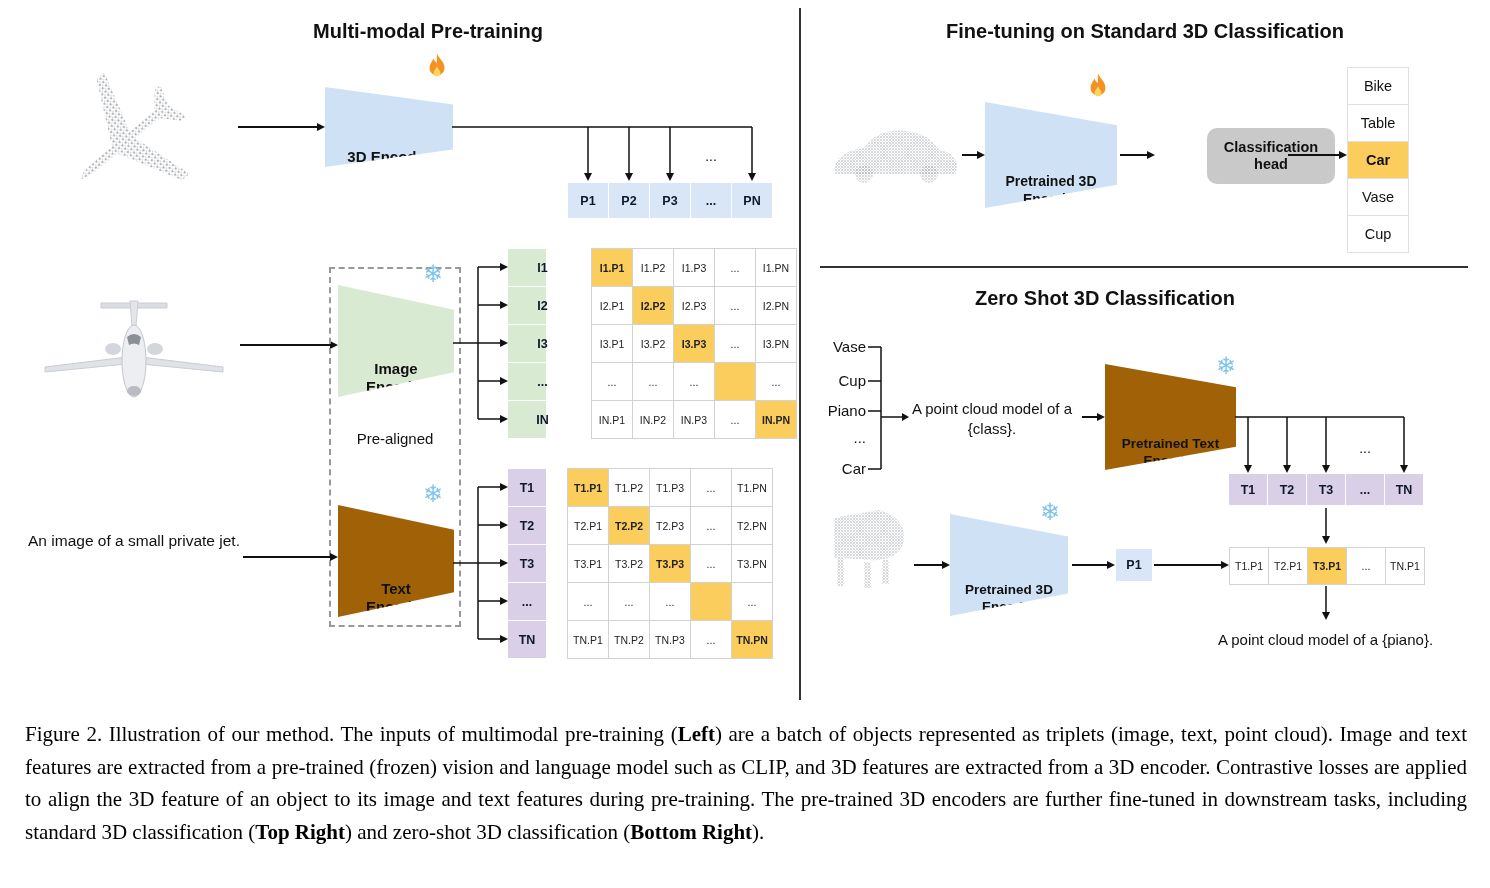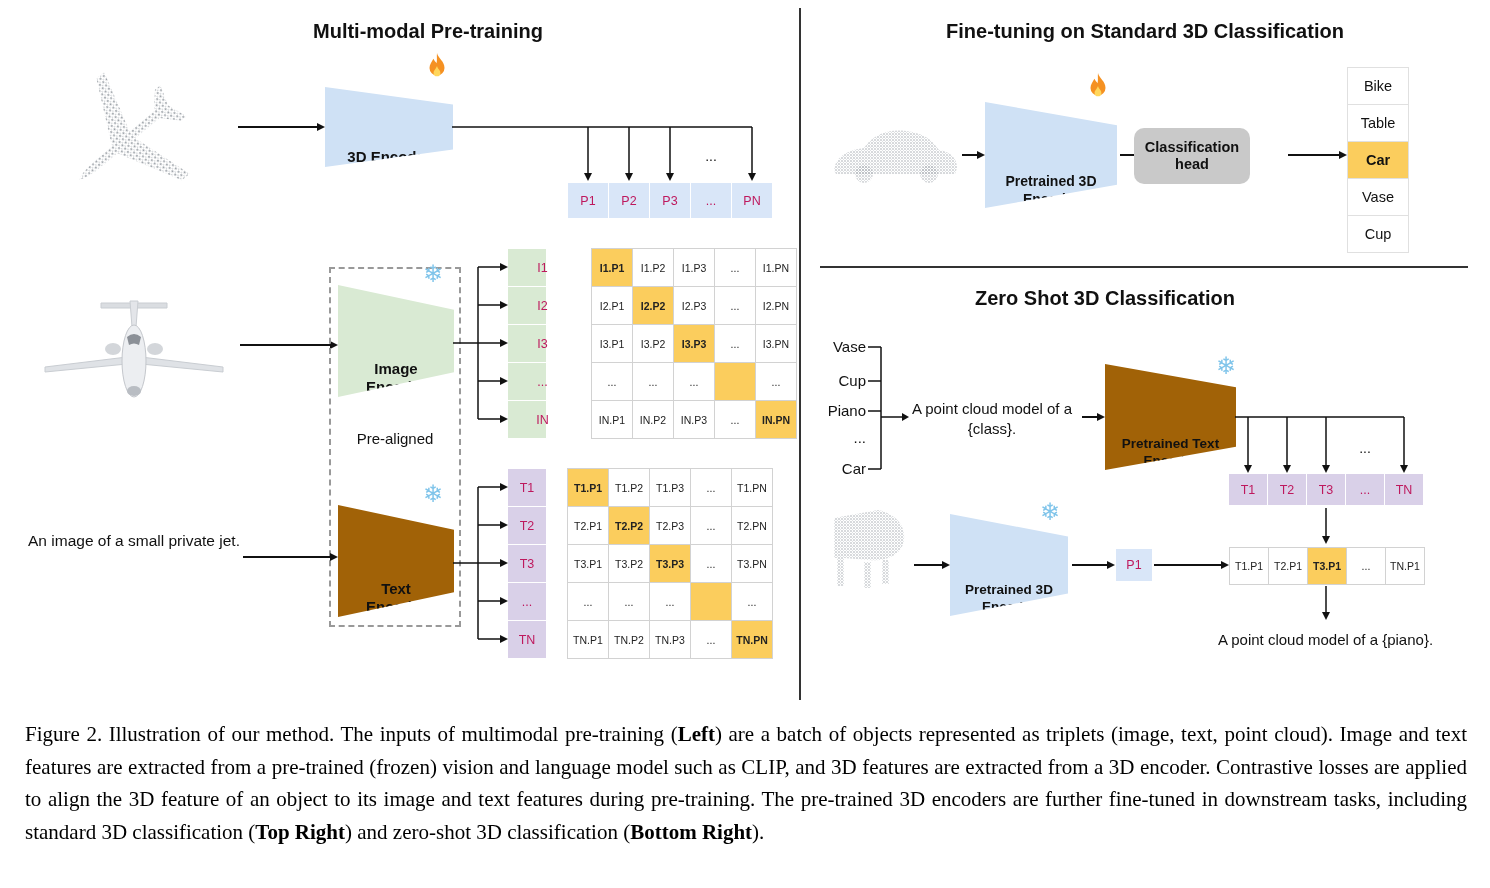--- a/index.html
+++ b/index.html
@@ -11,21 +11,21 @@
   .harrow::after{content:"";position:absolute;right:-7px;top:50%;transform:translateY(-50%);width:0;height:0;
     border-left:8px solid #111;border-top:4.6px solid transparent;border-bottom:4.6px solid transparent;}
   .trap{position:absolute;display:flex;align-items:flex-end;justify-content:center;text-align:center;
     clip-path:polygon(0 0,100% 22%,100% 78%,0 100%);}
   .trap .lbl{font-weight:700;font-size:15px;line-height:1.25;}
   .blue{background:#cfe1f5;}
   .green{background:#d9ead3;}
   .purple{background:#a16207;}
   .row,.col,.mx{position:absolute;display:grid;}
   .cell{display:flex;align-items:center;justify-content:center;}
-  .vec{font-weight:400;font-size:12.5px;color:#be185d;}
+  .vec{font-weight:700;font-size:12.5px;color:#0f172a;}
   .pcell{background:#d9e6f8;}
   .icell{background:#d9ead3;padding-left:31px;}
   .tcell{background:#d9d0e8;}
   .mx{background:#d2d2d2;border:1px solid #d2d2d2;gap:1px;}
   .mcell{background:#fff;font-size:10.5px;color:#222;}
   .diag{background:#fbcd5d;font-weight:700;}
   .dash{position:absolute;border:2px dashed #999;}
   .txt{position:absolute;font-size:15px;line-height:1.35;}
   .ctr{text-align:center;}
   .snow{position:absolute;font-size:24px;color:#7fc4ea;line-height:1;}
@@ -245,21 +245,21 @@
   <div class="trap blue" style="left:985px;top:102px;width:132px;height:106px;">
     <div class="lbl" style="width:104px;font-size:14px;">Pretrained 3D Encoder</div>
   </div>
   <svg class="abs" style="left:1085px;top:72px;" width="26" height="30" viewBox="0 0 24 28">
     <path d="M12 1c1 5 7 7.5 7 14a7 7 0 1 1-14 0c0-3.5 2.2-5.5 3.6-8.6 1 1.8 1.8 2.8 3 4C12.3 7 11.6 4 12 1z" fill="#f59122"></path>
     <path d="M12 13c.6 2.8 3.2 3.7 3.2 6.5a3.2 3.2 0 1 1-6.4 0C8.8 17 11 16 12 13z" fill="#ffd65c"></path>
   </svg>
 
   <div class="harrow" style="left:1120px;top:154px;width:28px;"></div>
 
-  <div class="headbox" style="left:1134px;top:128px;width:116px;height:56px;">
+  <div class="headbox" style="left:1207px;top:128px;width:128px;height:56px;">
     <div style="width:105px;">Classification head</div>
   </div>
 
   <div class="harrow" style="left:1288px;top:154px;width:52px;"></div>
 
   <div class="classes" style="left:1347px;top:67px;">
     <div class="ccell">Bike</div>
     <div class="ccell">Table</div>
     <div class="ccell hl">Car</div>
     <div class="ccell">Vase</div>

